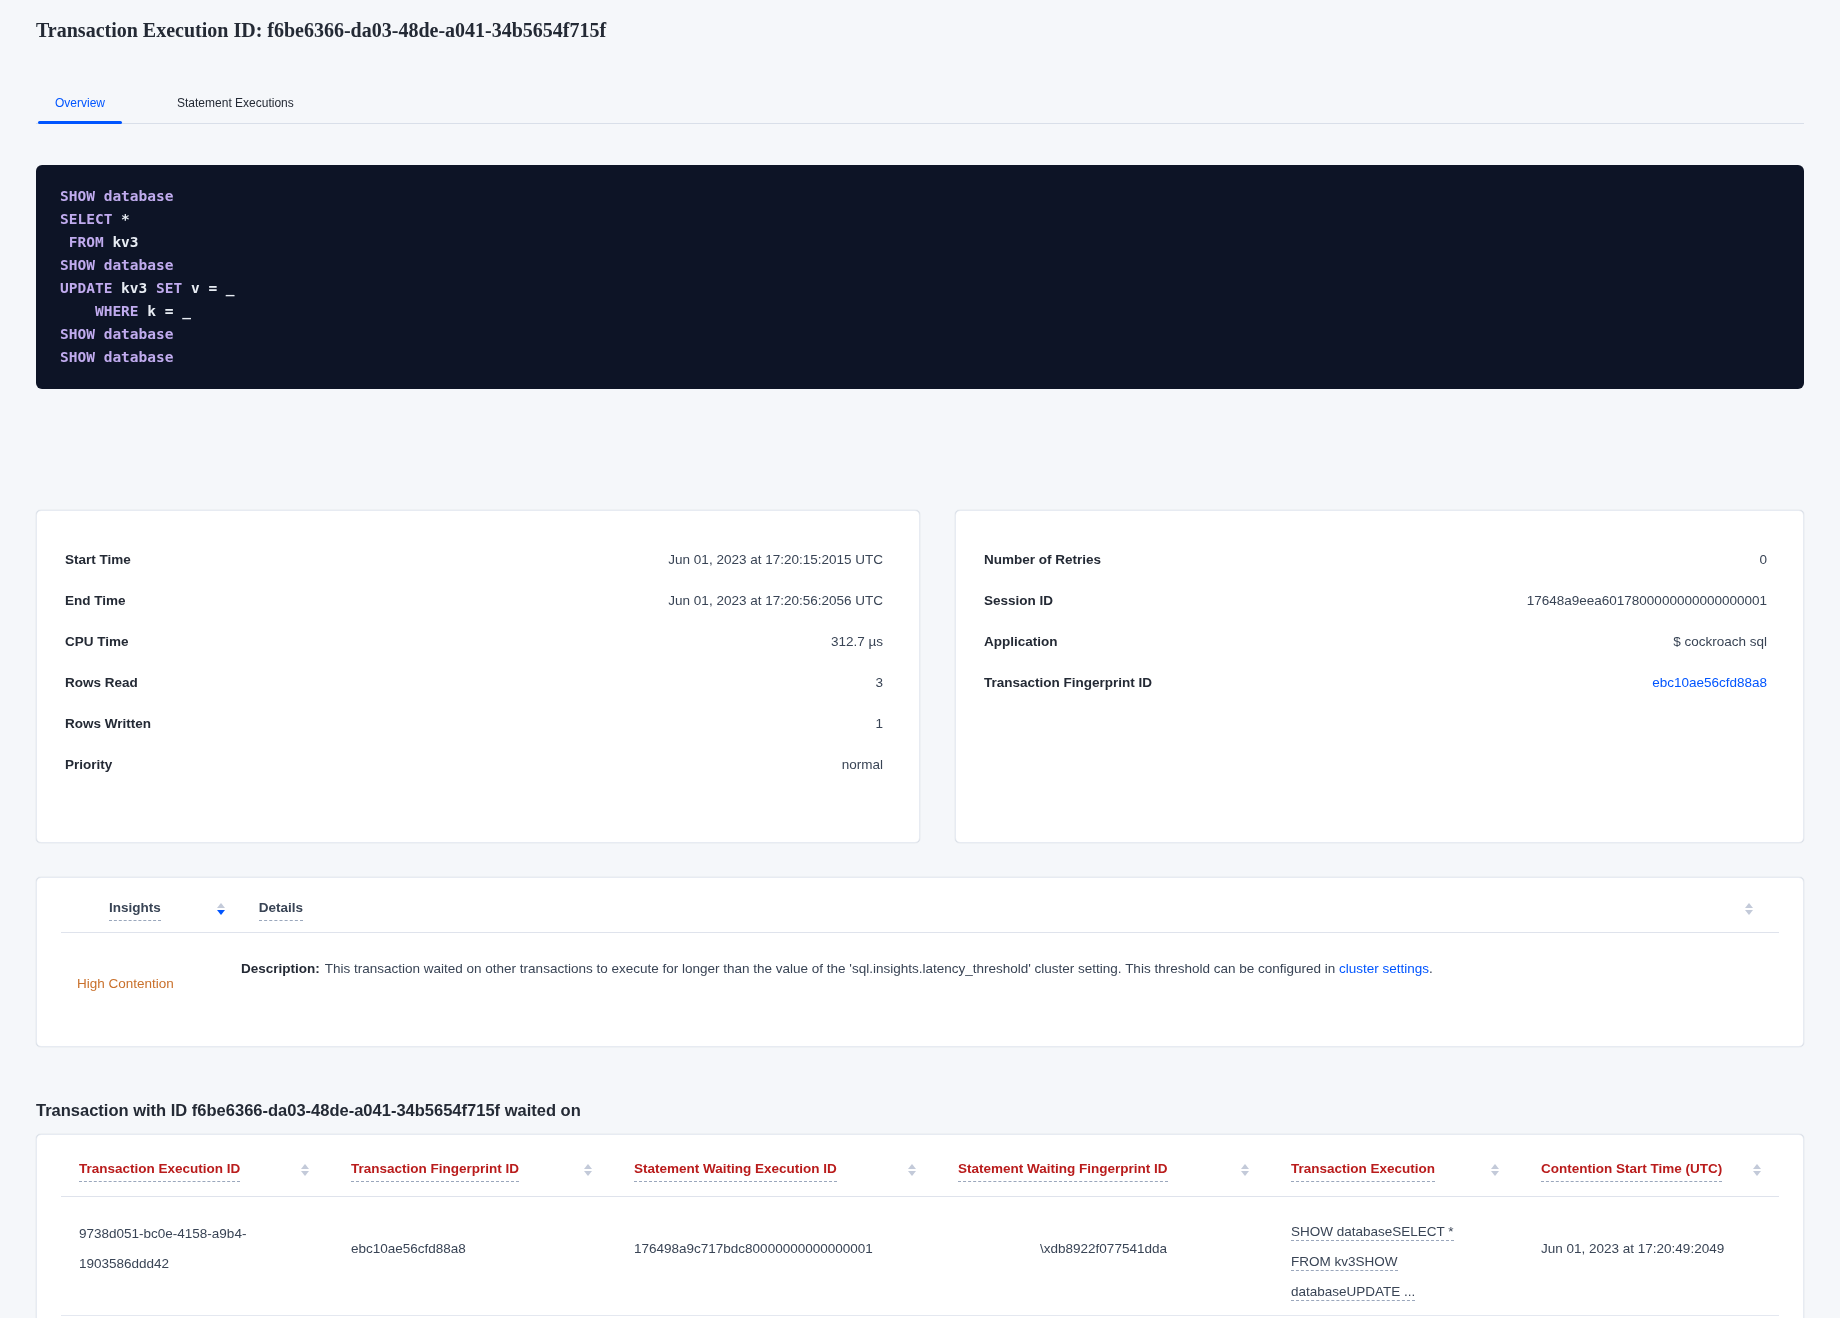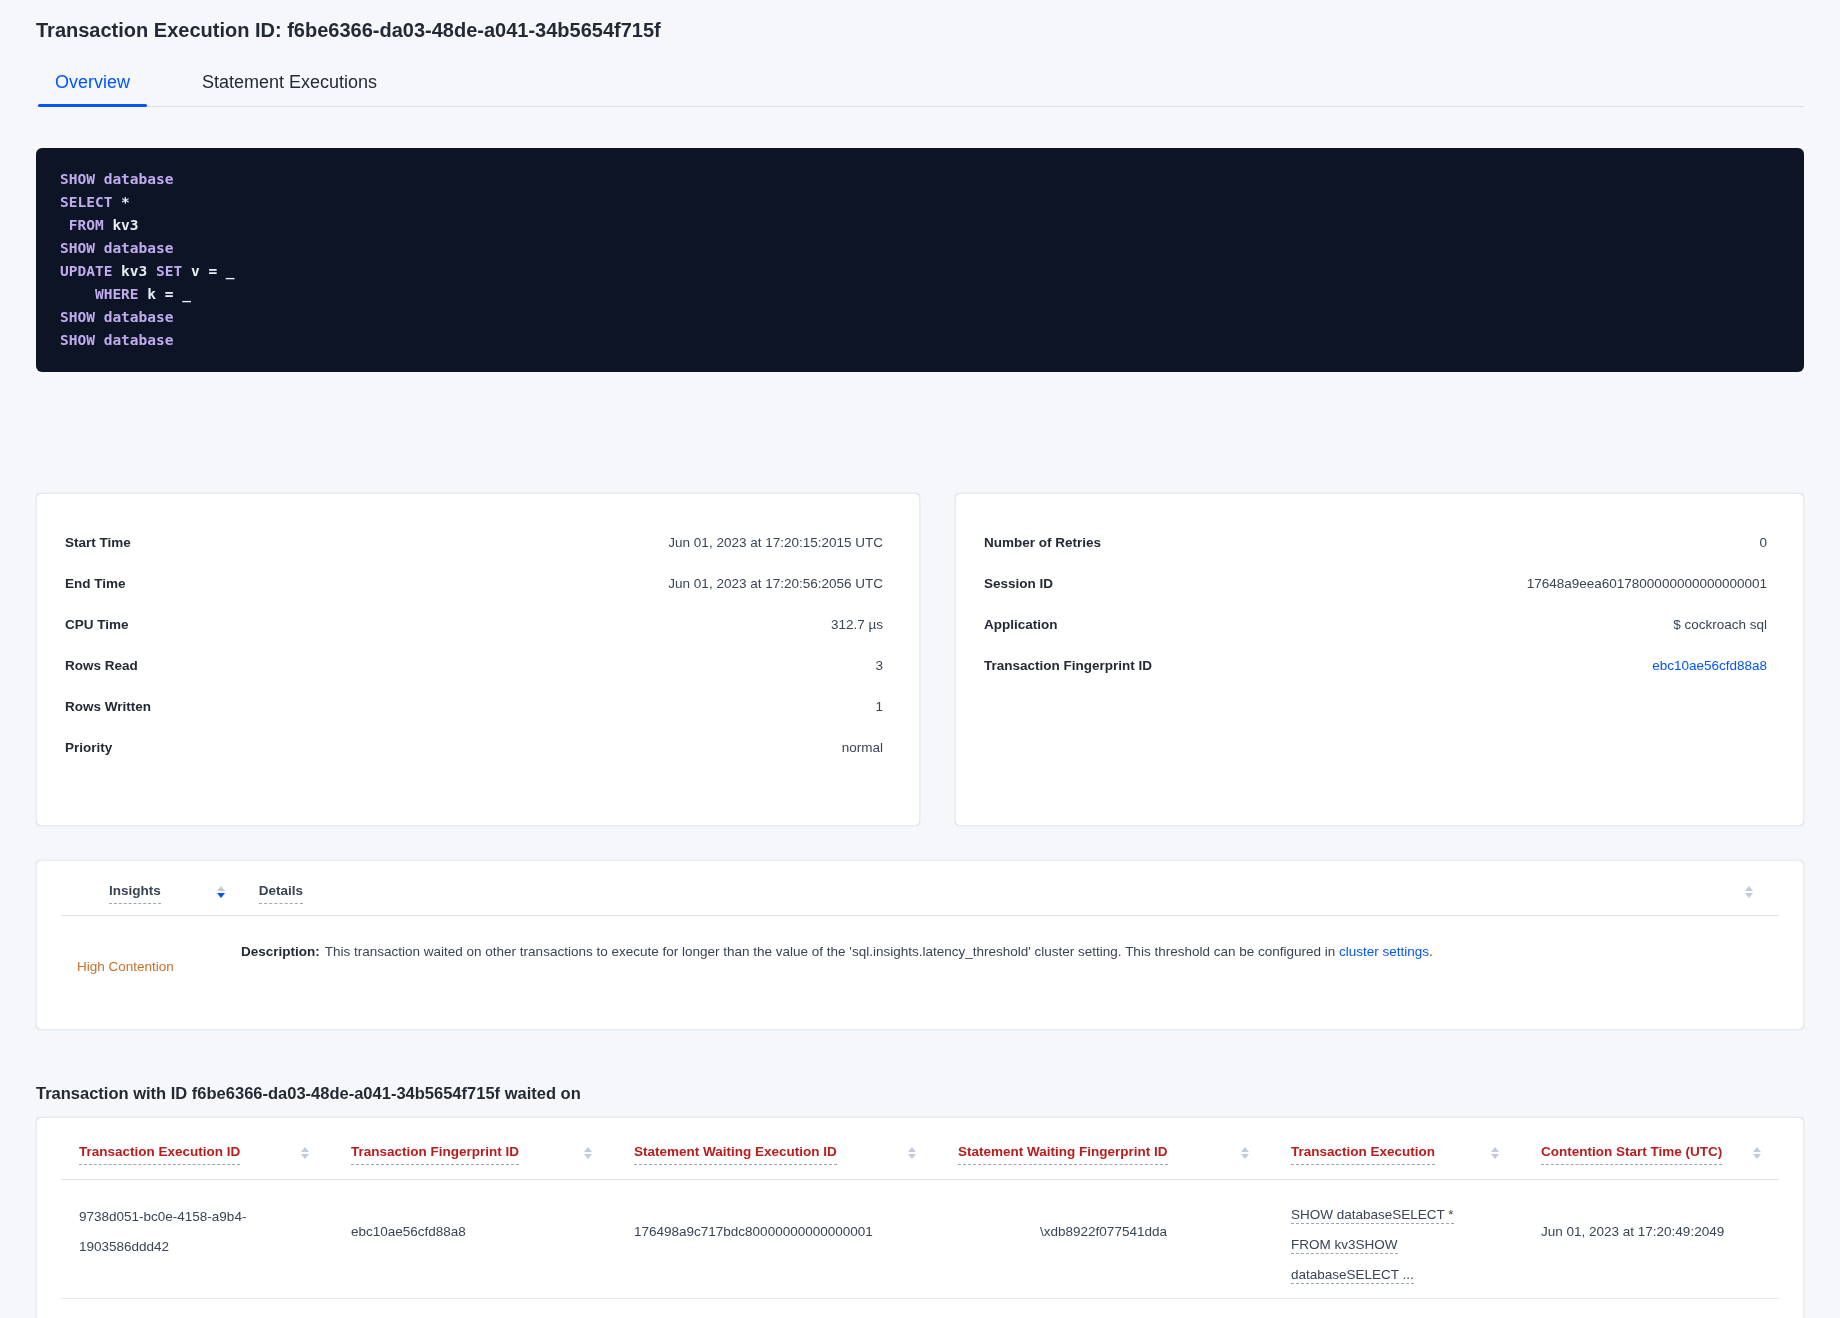--- a/index.html
+++ b/index.html
@@ -8,29 +8,29 @@
     width:1840px; height:1318px; overflow:hidden;
     background:#f5f7fa;
     font-family:"Liberation Sans", sans-serif;
     color:#394455;
   }
   .page { padding:0 36px; }
 
   
   .page-title {
     margin:0; padding-top:19px;
-    font-size:20px; font-weight:700; color:#242a35;
+    font-size:20px; font-weight:700; color:#242a35;font-family:Liberation Serif, serif;
   }
   .tabs {
     display:flex; margin-top:30px;
     border-bottom:1px solid #d9dfe9;
   }
   .tab {
     position:relative; padding:0 17px 13px; margin-left:2px;
-    font-size:18px; color:#242a35; cursor:pointer;
+    font-size:12px; color:#242a35; cursor:pointer;margin-top:24px;
   }
   .tab + .tab { margin-left:38px; }
   .tab.active { color:#0055ff; }
   .tab.active::after {
     content:""; position:absolute; left:0; right:0; bottom:-1px;
     height:3px; background:#0055ff; border-radius:2px;
   }
 
   
   .sql-box {
@@ -270,20 +270,20 @@
     <div class="waited-row">
       <div class="w-td c1">
         <div class="td-wrap">9738d051-bc0e-4158-a9b4-1903586ddd42</div>
       </div>
       <div class="w-td c2 mid">ebc10ae56cfd88a8</div>
       <div class="w-td c3 mid">176498a9c717bdc80000000000000001</div>
       <div class="w-td c4 mid">\xdb8922f077541dda</div>
       <div class="w-td c5">
         <div class="stmt-line"><span>SHOW databaseSELECT *</span></div>
         <div class="stmt-line"><span>FROM kv3SHOW</span></div>
-        <div class="stmt-line"><span>databaseSELECT ...</span></div>
+        <div class="stmt-line"><span>databaseUPDATE ...</span></div>
       </div>
       <div class="w-td c6 mid">Jun 01, 2023 at 17:20:49:2049</div>
     </div>
     <div class="row-divider"></div>
   </div>
 
 </div>
 
 </body></html>

